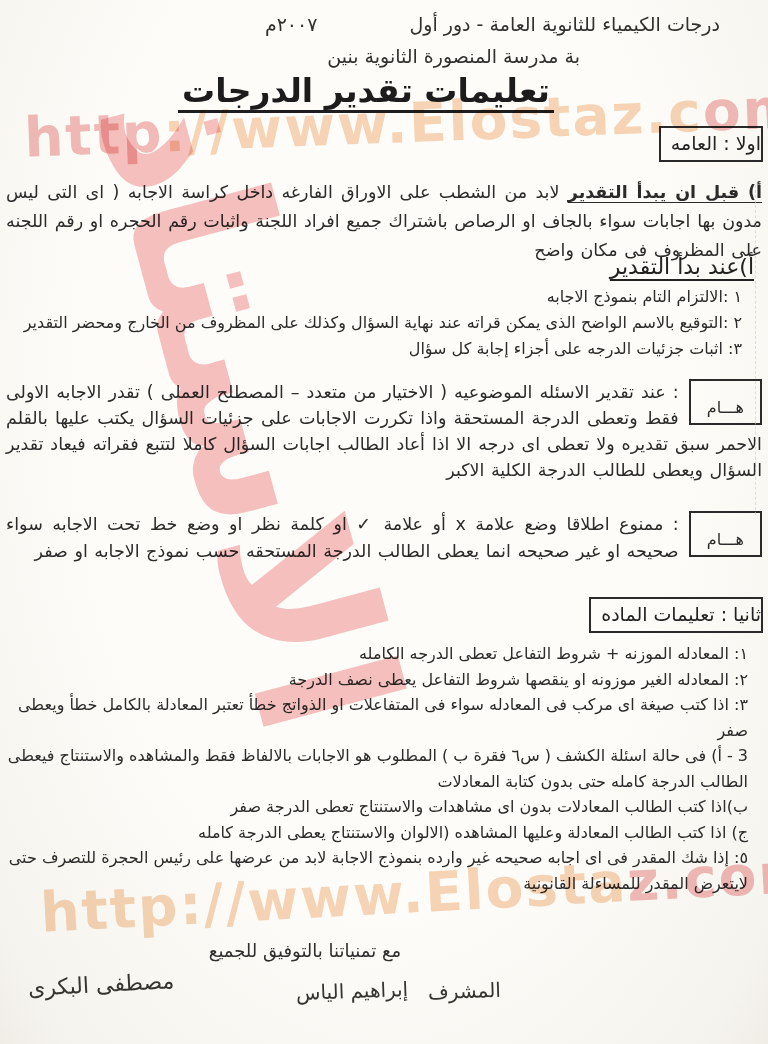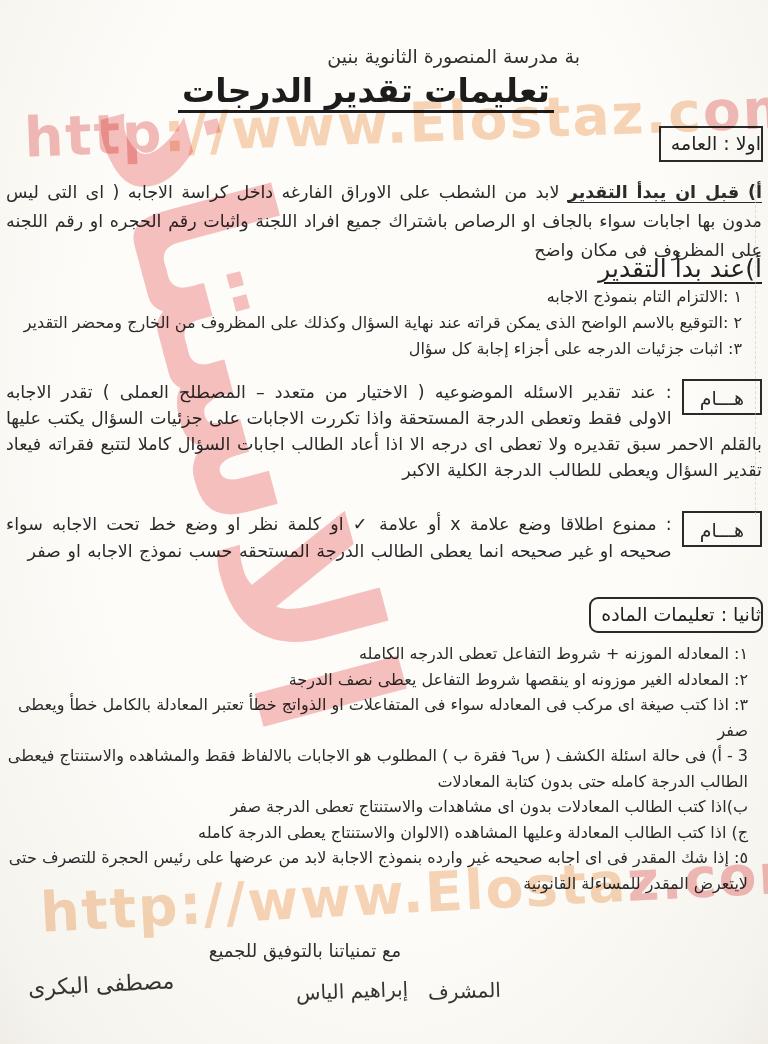--- a/index.html
+++ b/index.html
@@ -19,38 +19,38 @@
     top:71px;left:178px;width:376px;text-align:center;
     font-size:33px;font-weight:bold;color:#1c1c1c;
     border-bottom:3px solid #1e1e1e;letter-spacing:1px;
   }
   
   .badge{
     border:2px solid #2a2a2a;padding:4px 0 6px 10px;font-size:19px;color:#222;
     background:transparent;display:inline-block;
   }
   .badge1{top:126px;right:5px;}
-  .badge2{top:597px;right:5px;border-radius:9px;}
+  .badge2{top:597px;right:5px;}
   
   .para{left:6px;right:6px;font-size:17.5px;text-align:justify;color:#2b2b2b;word-spacing:1px;}
   .lh29{line-height:29px;}
   .lh27{line-height:27px;}
   .lh26{line-height:26px;}
   .lh25{line-height:25.5px;text-align:right;}
   .para-a{top:178px;}
   .lead{font-weight:bold;text-decoration:underline;text-underline-offset:4px;}
-  .subhead{top:254px;right:6px;font-size:25px;color:#222;
+  .subhead{top:254px;right:14px;font-size:22px;color:#222;
     text-decoration:underline;text-underline-offset:5px;}
   .items1{top:284px;right:26px;left:6px;}
   .items1 p,.items2 p{margin:0;}
   .ham1{top:379px;}
   .ham2{top:511px;}
   .ham-box{
-    float:right;border:2px solid #2a2a2a;padding:5px 16px 3px 16px;margin-left:10px;margin-bottom:2px;
-    font-size:19px;line-height:24px;
+    float:right;border:2px solid #2a2a2a;padding:15px 16px 3px 16px;margin-left:10px;margin-bottom:2px;
+    font-size:16px;line-height:24px;
   }
   .items2{top:641px;right:20px;left:6px;}
   
   .wishes{top:940px;left:165px;width:280px;text-align:center;font-size:18px;color:#2e2e2e;}
   .sig{font-size:20px;color:#35342f;transform:rotate(-2deg);}
   .sig-super{top:979px;left:428px;}
   .sig-center{top:979px;left:296px;}
   .sig-left{top:972px;left:28px;font-size:22px;transform:rotate(-3deg);}
   
   .wm{pointer-events:none;mix-blend-mode:multiply;opacity:.62;font-weight:bold;white-space:nowrap;}
@@ -62,20 +62,23 @@
     transform:translate(-50%,-50%) rotate(75deg);transform-origin:center;
   }
   
   .scan-line{top:185px;right:12px;width:0;height:330px;border-left:1px dashed #cccac2;opacity:.6;}
 </style>
 </head>
 <body>
 
 <div class="page">
 
+  <div class="abs rtl hline1">
+    <span>درجات الكيمياء للثانوية العامة - دور أول</span><span class="hgap"></span><span>٢٠٠٧م</span>
+  </div>
   <div class="abs rtl hline2">بة مدرسة المنصورة الثانوية بنين</div>
 
   <div class="abs doc-title">تعليمات تقدير الدرجات</div>
 
   <div class="abs badge badge1 rtl">اولا : العامه</div>
 
   <div class="abs rtl para para-a lh29">
     <span class="lead">أ) قبل ان يبدأ التقدير</span><span> لابد من الشطب على الاوراق الفارغه داخل كراسة الاجابه ( اى التى ليس مدون بها اجابات سواء بالجاف او الرصاص باشتراك جميع افراد اللجنة واثبات رقم الحجره او رقم اللجنه على المظروف فى مكان واضح</span>
   </div>
 

